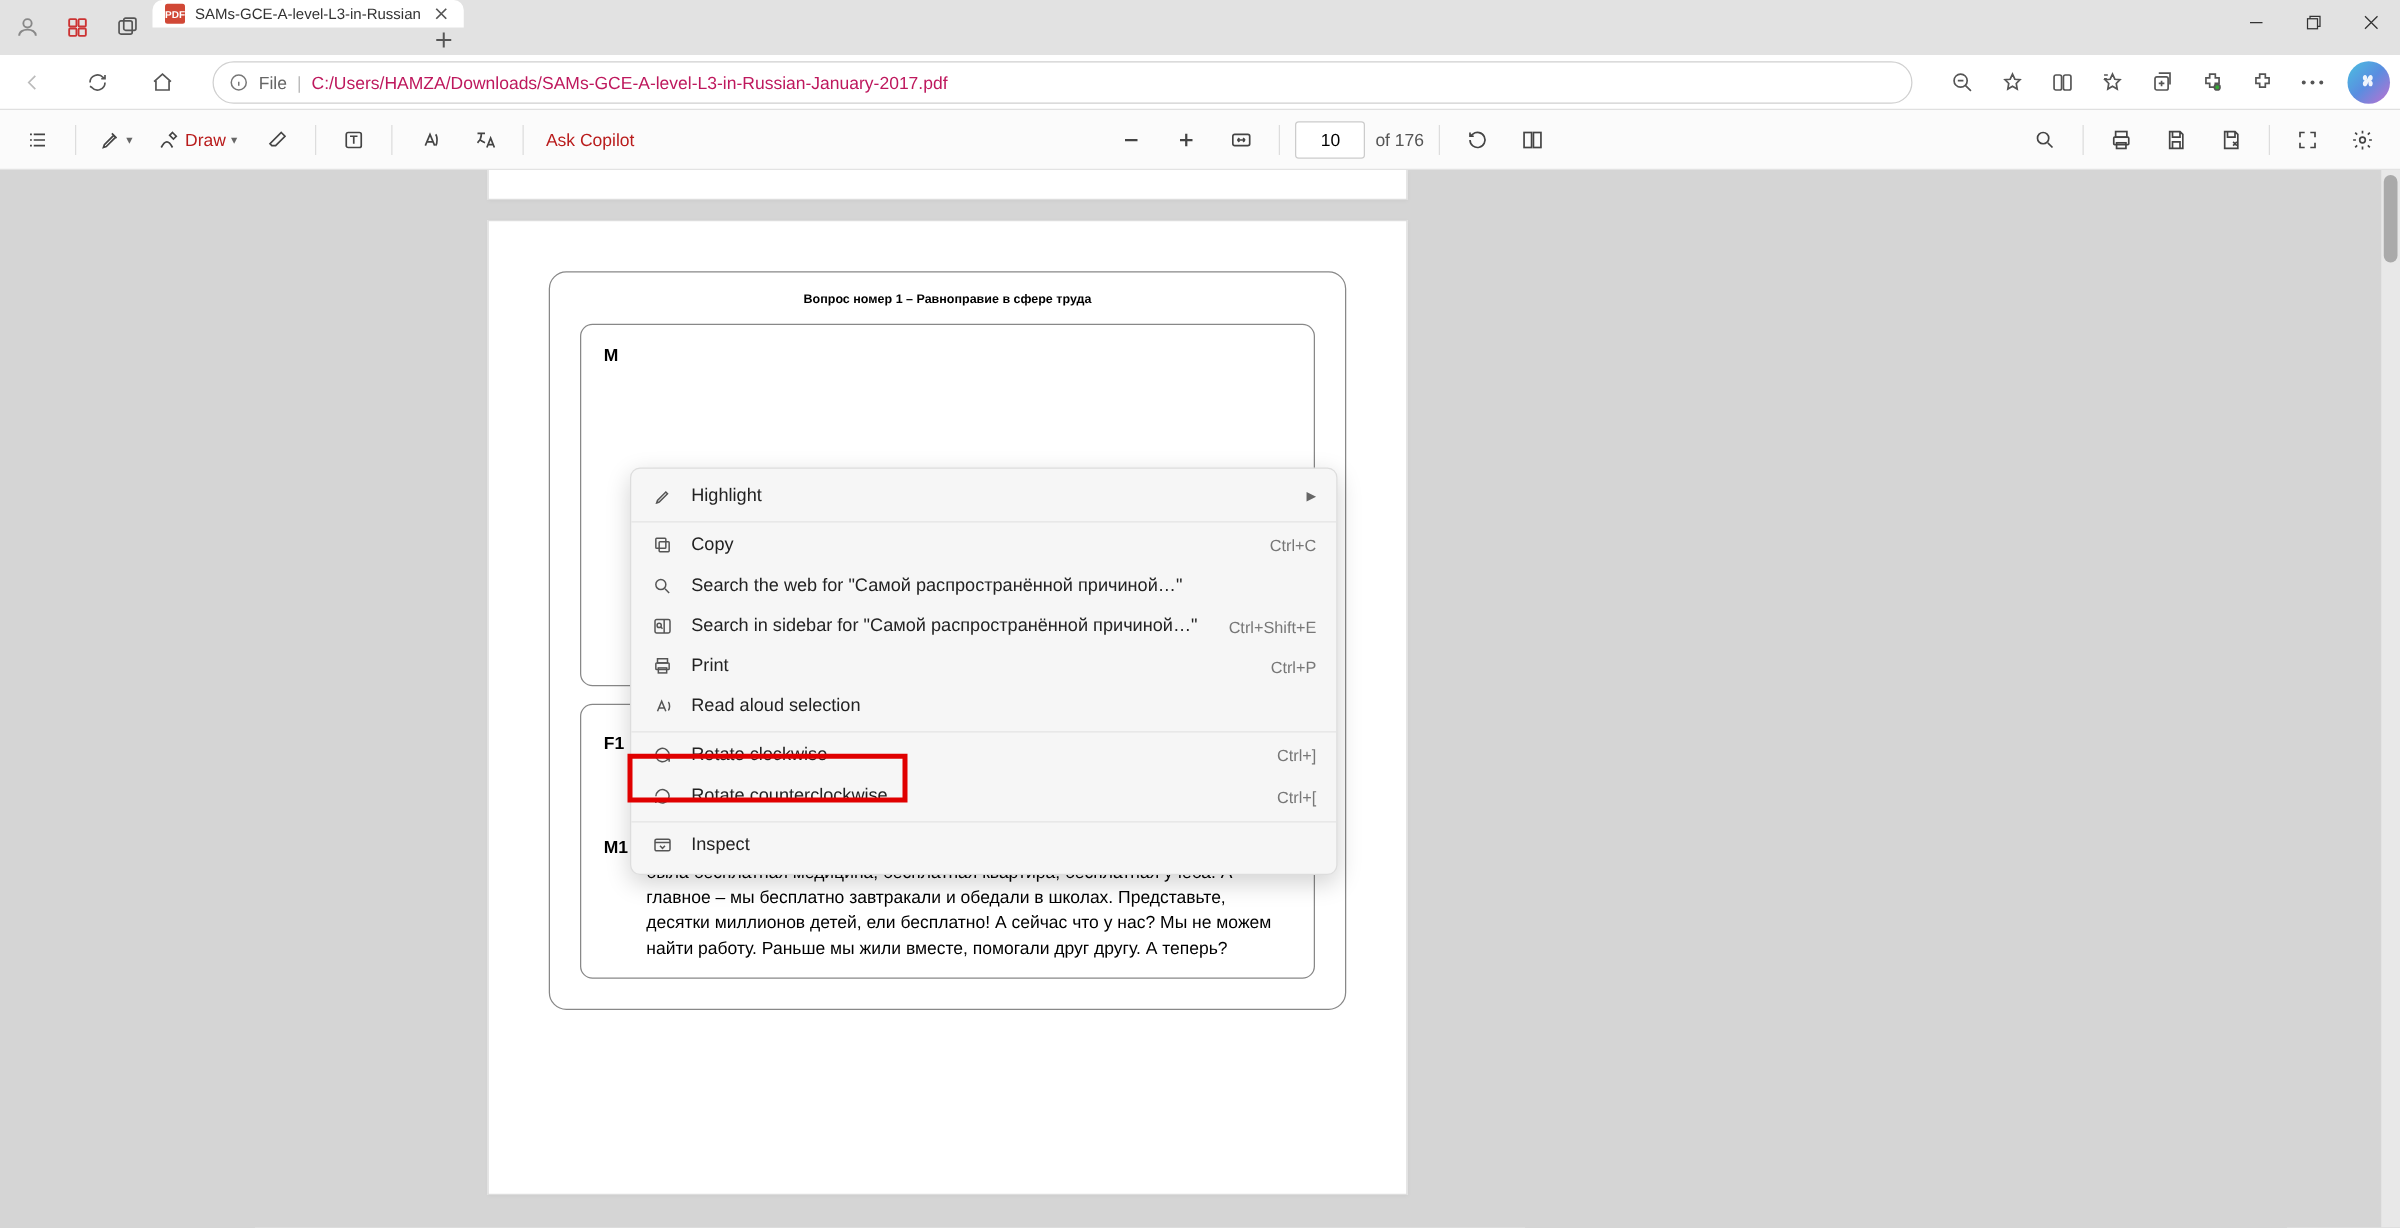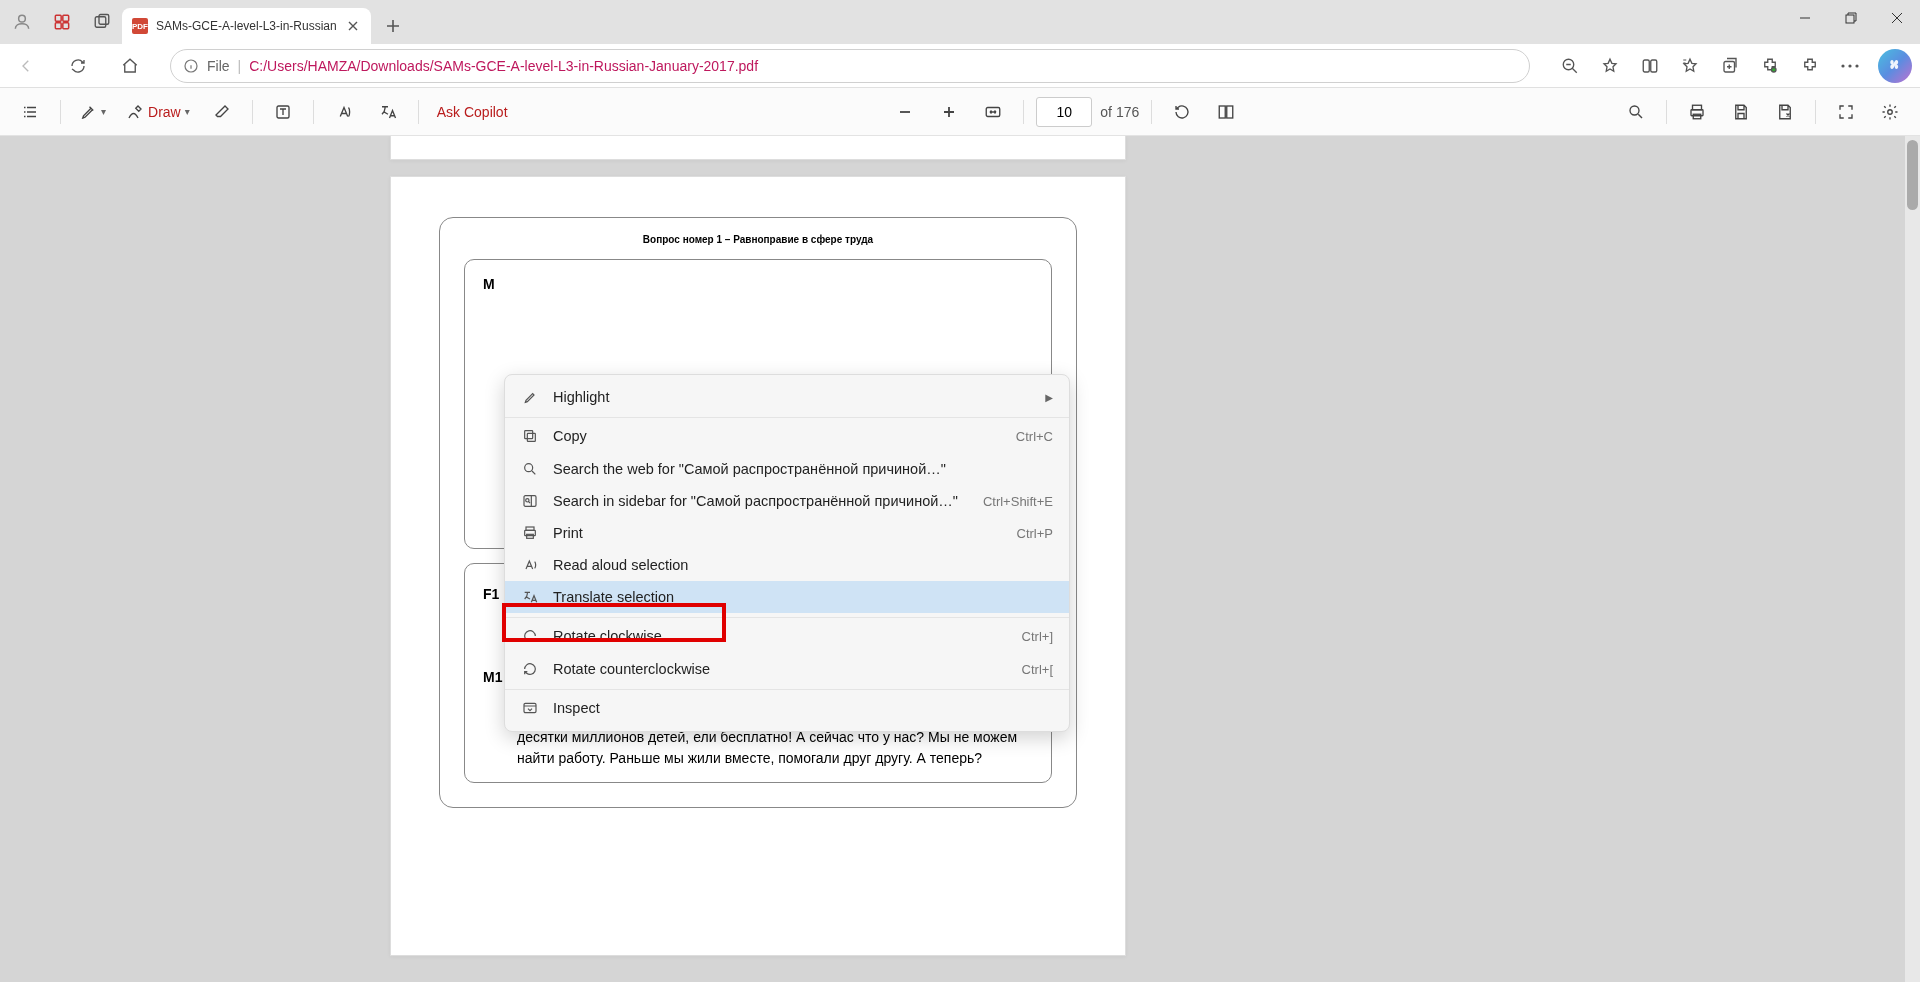--- a/index.html
+++ b/index.html
@@ -1,21 +1,21 @@
 <!DOCTYPE html>
 <html><head>
 <meta charset="utf-8">
 <style>
 * { margin: 0; padding: 0; box-sizing: border-box; }
 body { font-family: "Segoe UI", -apple-system, sans-serif; background: #f3f3f3; overflow: hidden; width: 1920px; height: 982px; }
 
 .titlebar { height: 44px; background: #e2e2e2; display: flex; align-items: flex-end; }
 .titlebar-left { display: flex; align-items: center; padding-left: 8px; gap: 12px; height: 44px; }
 .titlebar-icon { width: 28px; height: 28px; display: flex; align-items: center; justify-content: center; color: #555; }
-.tab-strip { display: flex; align-items: flex-end; height: 44px; margin-left: 6px; }
+.tab-strip { display: flex; align-items: flex-end; height: 44px; margin-left: 6px; flex-direction: column; }
 .tab { height: 36px; background: #fff; border-radius: 8px 8px 0 0; display: flex; align-items: center; padding: 0 10px; gap: 8px; min-width: 240px; font-size: 12px; color: #333; }
 .tab-favicon { width: 16px; height: 16px; background: #d14836; border-radius: 2px; display: flex; align-items: center; justify-content: center; color: #fff; font-size: 8px; font-weight: bold; }
 .tab-title { flex: 1; overflow: hidden; text-overflow: ellipsis; white-space: nowrap; }
 .tab-close { width: 16px; height: 16px; display: flex; align-items: center; justify-content: center; color: #555; cursor: pointer; border-radius: 3px; }
 .new-tab { width: 32px; height: 32px; display: flex; align-items: center; justify-content: center; color: #555; margin-left: 6px; margin-bottom: 2px; cursor: pointer; border-radius: 4px; }
 .window-controls { margin-left: auto; display: flex; height: 44px; }
 .window-btn { width: 46px; height: 36px; display: flex; align-items: center; justify-content: center; color: #333; cursor: pointer; }
 
 .addrbar { height: 44px; background: #fff; display: flex; align-items: center; padding: 0 8px; gap: 16px; border-bottom: 1px solid #e0e0e0; }
 .nav-btn { width: 36px; height: 36px; display: flex; align-items: center; justify-content: center; color: #555; border-radius: 6px; cursor: pointer; }
@@ -400,28 +400,20 @@
       <span class="cm-shortcut">Ctrl+P</span>
     </div>
     <div class="cm-item">
       <span class="cm-icon">
           <svg width="16" height="16" viewBox="0 0 24 24" fill="none" stroke="#555" stroke-width="1.8">
             <path d="M6 18l5-12 5 12M8 14h6M19 7c2 2 2 8 0 10"></path>
           </svg>
         </span>
       <span class="cm-label">Read aloud selection</span>
     </div>
-    <div class="cm-item hl">
-      <span class="cm-icon">
-          <svg width="16" height="16" viewBox="0 0 24 24" fill="none" stroke="#555" stroke-width="1.8">
-            <path d="M4 5h8M8 5v2c0 4-2 6-4 8M6 11c2 2 4 3 6 4M14 20l4-10 4 10M15 17h6"></path>
-          </svg>
-        </span>
-      <span class="cm-label">Translate selection</span>
-    </div>
     <div class="cm-item sep-above">
       <span class="cm-icon">
           <svg width="16" height="16" viewBox="0 0 24 24" fill="none" stroke="#555" stroke-width="1.8">
             <path d="M20 12a8 8 0 1 0-3 6.3L20 16M20 20v-4h-4"></path>
           </svg>
         </span>
       <span class="cm-label">Rotate clockwise</span>
       <span class="cm-shortcut">Ctrl+]</span>
     </div>
     <div class="cm-item">

